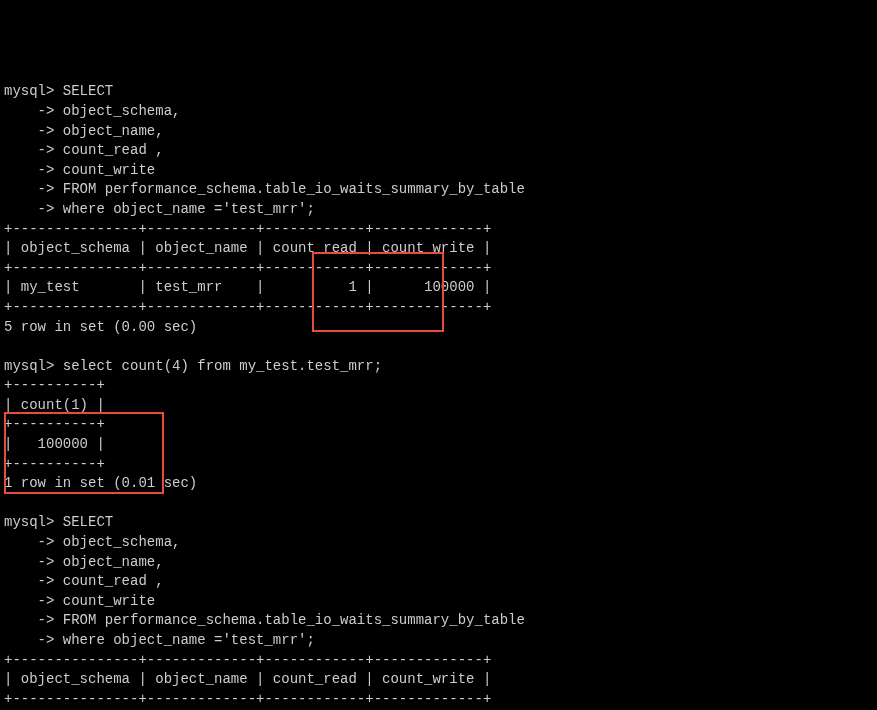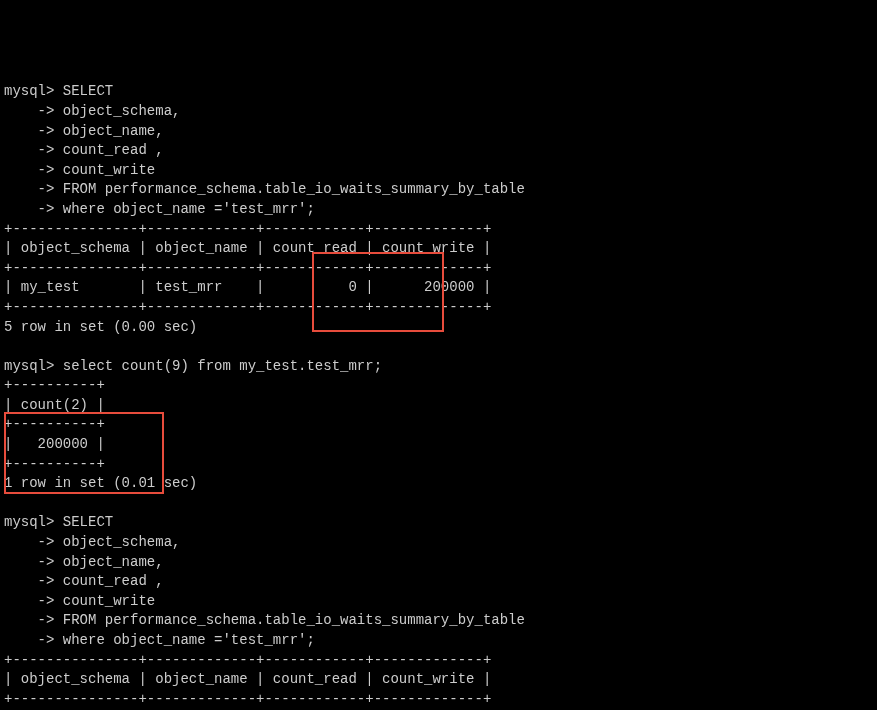--- a/index.html
+++ b/index.html
@@ -48,29 +48,29 @@
 <div class="terminal"><span>mysql&gt; </span><span>SELECT</span>
 <span>    -&gt; </span><span>object_schema,</span>
 <span>    -&gt; </span><span>object_name,</span>
 <span>    -&gt; </span><span>count_read ,</span>
 <span>    -&gt; </span><span>count_write</span>
 <span>    -&gt; </span><span>FROM performance_schema.table_io_waits_summary_by_table</span>
 <span>    -&gt; </span><span>where object_name ='test_mrr';</span>
 <span>+---------------+-------------+------------+-------------+</span>
 <span>| object_schema | object_name | count_read | count_write |</span>
 <span>+---------------+-------------+------------+-------------+</span>
-<span>| my_test       | test_mrr    |          0 |      200000 |</span>
+<span>| my_test       | test_mrr    |          1 |      100000 |</span>
 <span>+---------------+-------------+------------+-------------+</span>
 <span>5 row in set (0.00 sec)</span>
 
-<span>mysql&gt; </span><span>select count(9) from my_test.test_mrr;</span>
+<span>mysql&gt; </span><span>select count(4) from my_test.test_mrr;</span>
 <span>+----------+</span>
-<span>| count(2) |</span>
+<span>| count(1) |</span>
 <span>+----------+</span>
-<span>|   200000 |</span>
+<span>|   100000 |</span>
 <span>+----------+</span>
 <span>1 row in set (0.01 sec)</span>
 
 <span>mysql&gt; </span><span>SELECT</span>
 <span>    -&gt; </span><span>object_schema,</span>
 <span>    -&gt; </span><span>object_name,</span>
 <span>    -&gt; </span><span>count_read ,</span>
 <span>    -&gt; </span><span>count_write</span>
 <span>    -&gt; </span><span>FROM performance_schema.table_io_waits_summary_by_table</span>
 <span>    -&gt; </span><span>where object_name ='test_mrr';</span>

